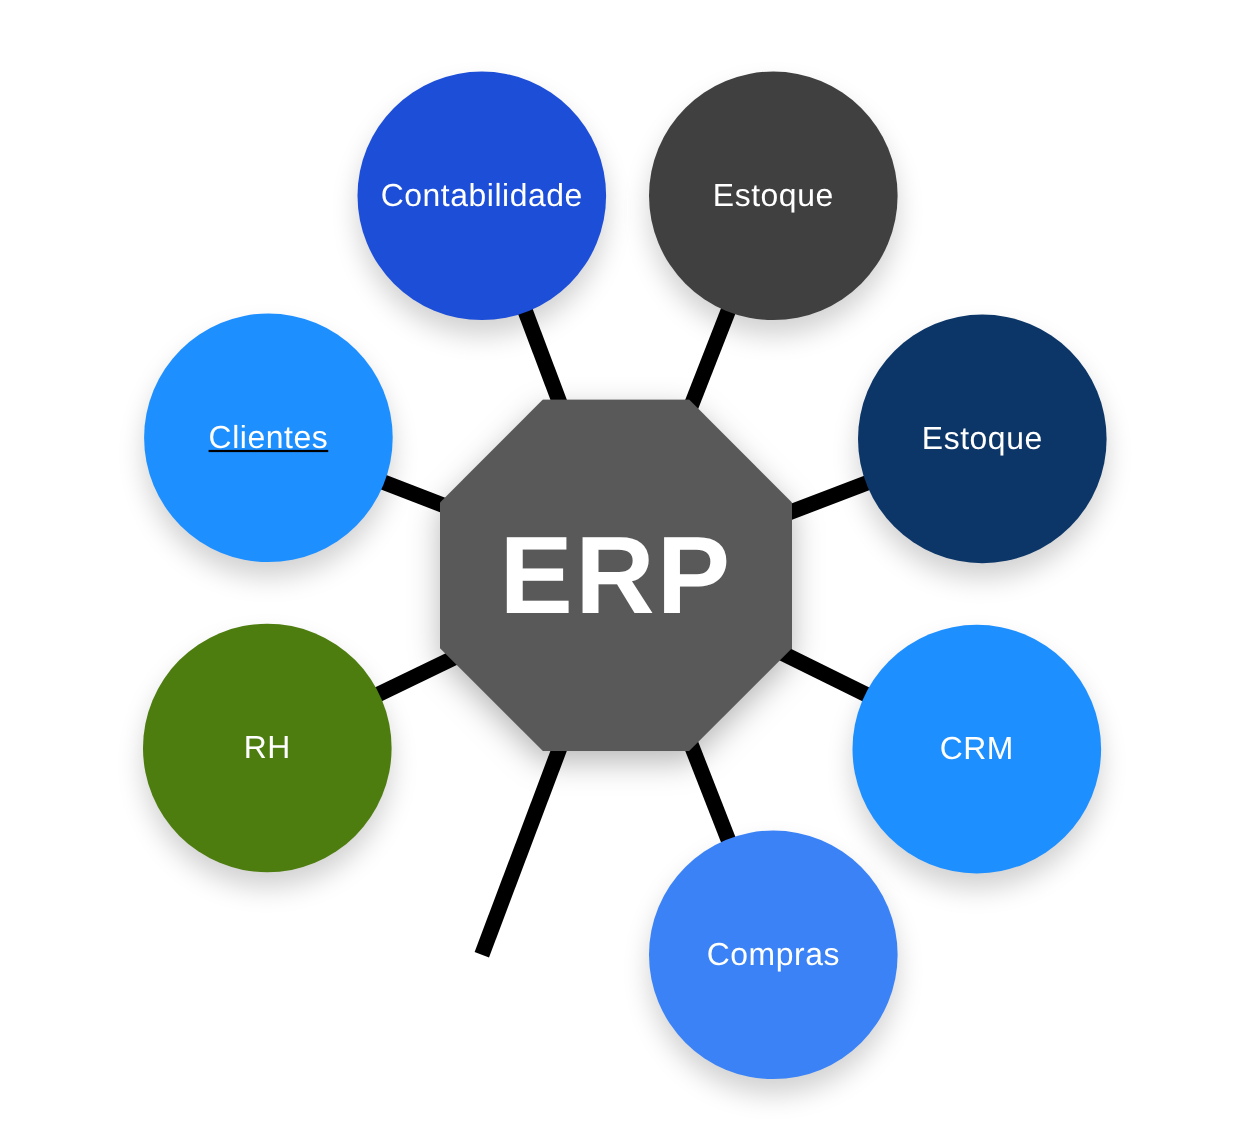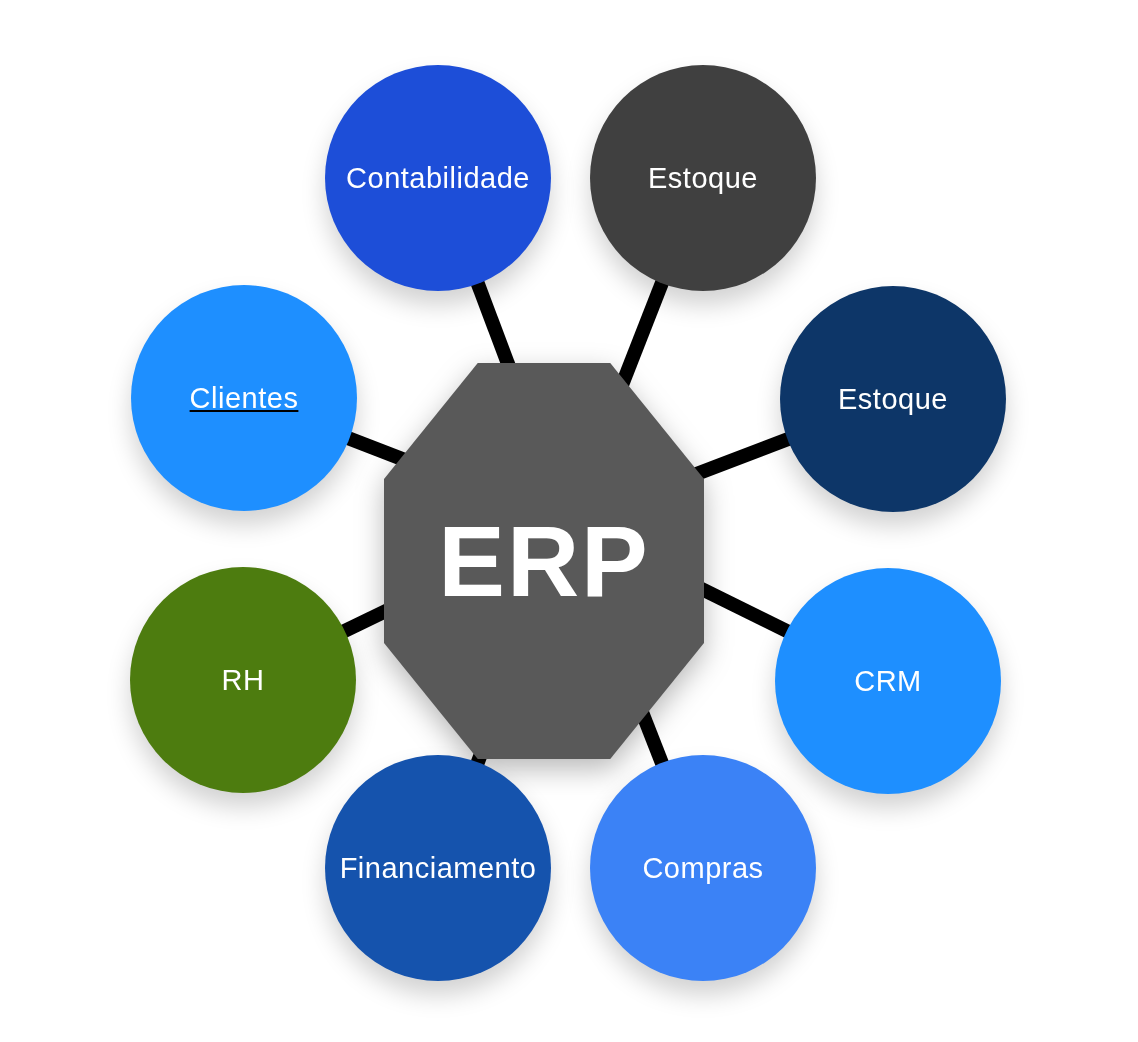--- a/index.html
+++ b/index.html
@@ -45,24 +45,24 @@
   .node-estoque       { left: 590px; top: 65px; }
   .node-vendas        { left: 780px; top: 286px; }
   .node-crm           { left: 775px; top: 568px; }
   .node-compras       { left: 590px; top: 755px; }
   .node-financiamento { left: 325px; top: 755px; }
   .node-rh            { left: 130px; top: 567px; }
   .node-clientes      { left: 131px; top: 285px; text-decoration: underline; }
 
   .hub-wrap {
     position: absolute;
-    left: 384px;
+    left: 400px;
     top: 363px;
     width: 320px;
-    height: 396px;
+    height: 320px;
     z-index: 2;
     filter: drop-shadow(0 10px 14px rgba(0,0,0,0.28));
   }
   .hub {
     width: 100%;
     height: 100%;
     clip-path: polygon(29.3% 0%, 70.7% 0%, 100% 29.3%, 100% 70.7%, 70.7% 100%, 29.3% 100%, 0% 70.7%, 0% 29.3%);
     display: flex;
     align-items: center;
     justify-content: center;
@@ -110,23 +110,20 @@
   </div>
 
   <div class="node node-crm" style="background-color: rgb(30, 143, 255);">
     <span class="node-label">CRM</span>
   </div>
 
   <div class="node node-compras" style="background-color: #3b82f6;">
     <span class="node-label">Compras</span>
   </div>
 
-  <div class="node node-financiamento" style="background-color: rgb(21, 83, 173);">
-    <span class="node-label">Financiamento</span>
-  </div>
 
   <div class="node node-rh" style="background-color: #4d7c0f;">
     <span class="node-label">RH</span>
   </div>
 
   <div class="node node-clientes" style="background-color: rgb(30, 143, 255);">
     <span class="node-label">Clientes</span>
   </div>
 
 </div>

